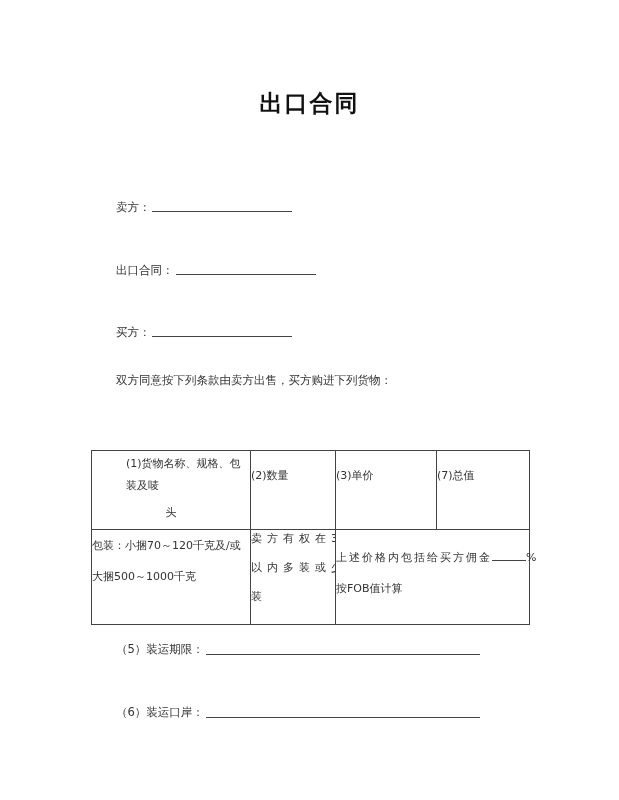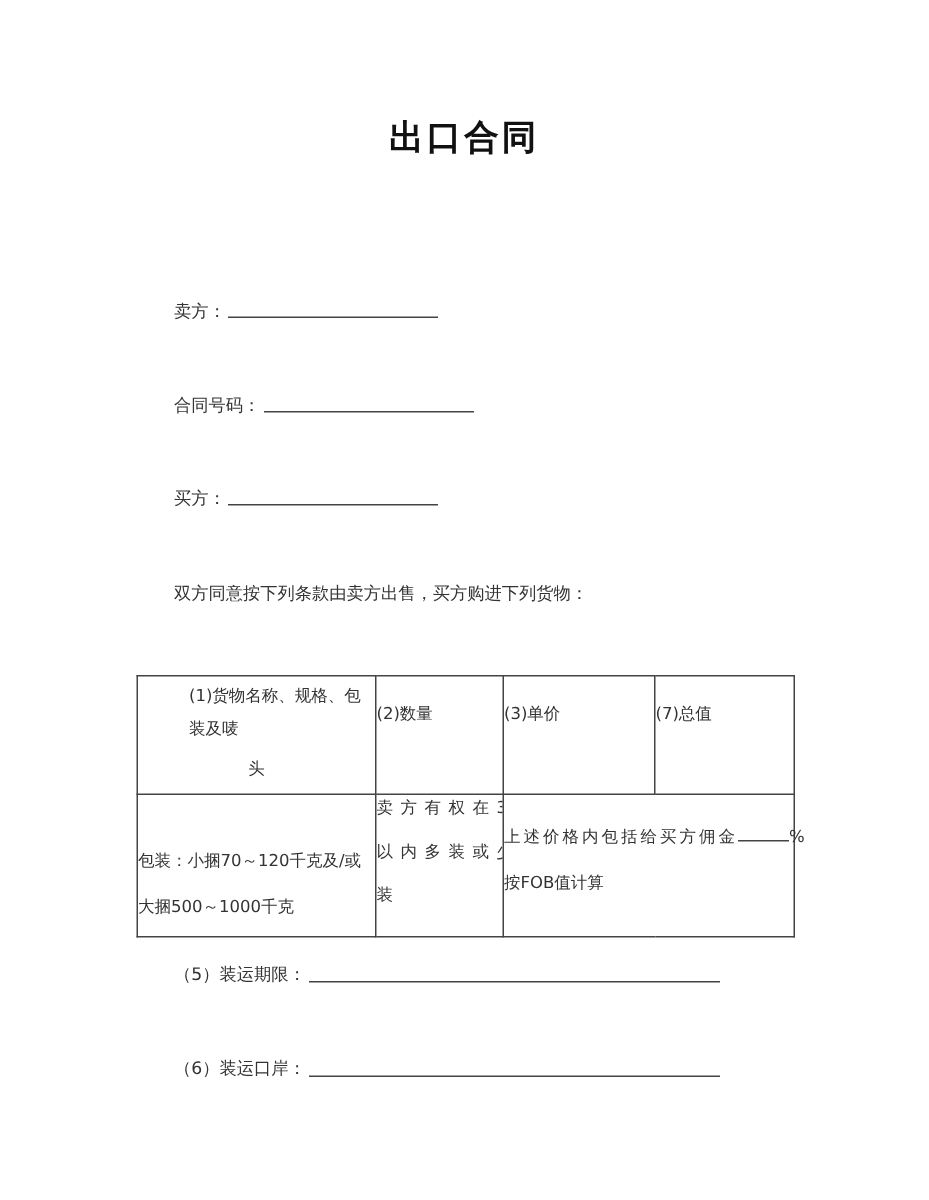--- a/index.html
+++ b/index.html
@@ -2,21 +2,21 @@
 <html><head>
 <meta charset="utf-8">
 <style>
   html, body { margin: 0; padding: 0; }
   body {
     width: 619px; height: 800px; background: #ffffff; position: relative;
     font-family: "DejaVu Sans", "Liberation Sans", sans-serif; color: #222;
     overflow: hidden;
   }
   .abs { position: absolute; text-align: center; }
-  .title { left: 0; width: 619px; top: 76px; text-align: center; font-size: 23px; font-weight: bold; letter-spacing: 2px; color: #111; }
+  .title { left: 0; width: 619px; top: 88px; text-align: center; font-size: 23px; font-weight: bold; letter-spacing: 2px; color: #111; }
   .field { font-size: 11.5px; color: #333; white-space: nowrap; }
   .line { position: absolute; border-bottom: 1px solid #444; height: 0; }
   .para { font-size: 11.5px; color: #333; white-space: nowrap; }
   table.goods {
     position: absolute; left: 91px; top: 450px; width: 438px;
     border-collapse: collapse; table-layout: fixed; font-size: 11px; color: #333;
   }
   table.goods td { border: 1px solid #444; vertical-align: top; padding: 0; }
   .hcell { height: 62px; text-align: left; padding-top: 17px !important; box-sizing: border-box; }
   .hcell1 { text-align: left; padding-top: 2px !important; line-height: 28px; }
@@ -25,47 +25,47 @@
   .blank { display: inline-block; width: 34px; border-bottom: 1px solid #444; height: 10px; vertical-align: baseline; }
 </style>
 </head>
 <body>
 
 <div class="abs title">出口合同</div>
 
 <div class="abs field" style="left:116px; top:200px;">卖方：</div>
 <div class="line" style="left:152px; top:211px; width:140px;"></div>
 
-<div class="abs field" style="left:116px; top:263px;">合同号码：</div>
+<div class="abs field" style="left:116px; top:263px;">出口合同：</div>
 <div class="line" style="left:176px; top:274px; width:140px;"></div>
 
 <div class="abs field" style="left:116px; top:325px;">买方：</div>
 <div class="line" style="left:152px; top:336px; width:140px;"></div>
 
-<div class="abs para" style="left:116px; top:388px;">双方同意按下列条款由卖方出售，买方购进下列货物：</div>
+<div class="abs para" style="left:116px; top:373px;">双方同意按下列条款由卖方出售，买方购进下列货物：</div>
 
 <table class="goods">
   <colgroup>
     <col style="width:159px">
     <col style="width:85px">
     <col style="width:101px">
     <col style="width:93px">
   </colgroup>
   <tbody>
       <tr>
     <td class="hcell hcell1">
       <div style="line-height:22px;margin-left:34px;">(1)货物名称、规格、包装及唛</div>
       <div style="text-align:center; line-height:32px;">头</div>
     </td>
     <td class="hcell">(2)数量</td>
     <td class="hcell">(3)单价</td>
     <td class="hcell">(7)总值</td>
   </tr>
   <tr>
-    <td class="bcell" style="padding-top:28px; box-sizing:border-box;">
+    <td class="bcell" style="padding-top:0; box-sizing:border-box;">
       <div>包装：小捆70～120千克及/或</div>
       <div>大捆500～1000千克</div>
     </td>
     <td class="bcell spaced" style="line-height:29px; margin-top:-4px;">
       <div style="white-space:nowrap; overflow:hidden; margin-top:-6px;">卖方有权在3%</div>
       <div style="white-space:nowrap; overflow:hidden;">以内多装或少</div>
       <div>装</div>
     </td>
     <td class="bcell" colspan="2" style="padding-top:12px; box-sizing:border-box;">
       <div style="letter-spacing:2px; white-space:nowrap;">

